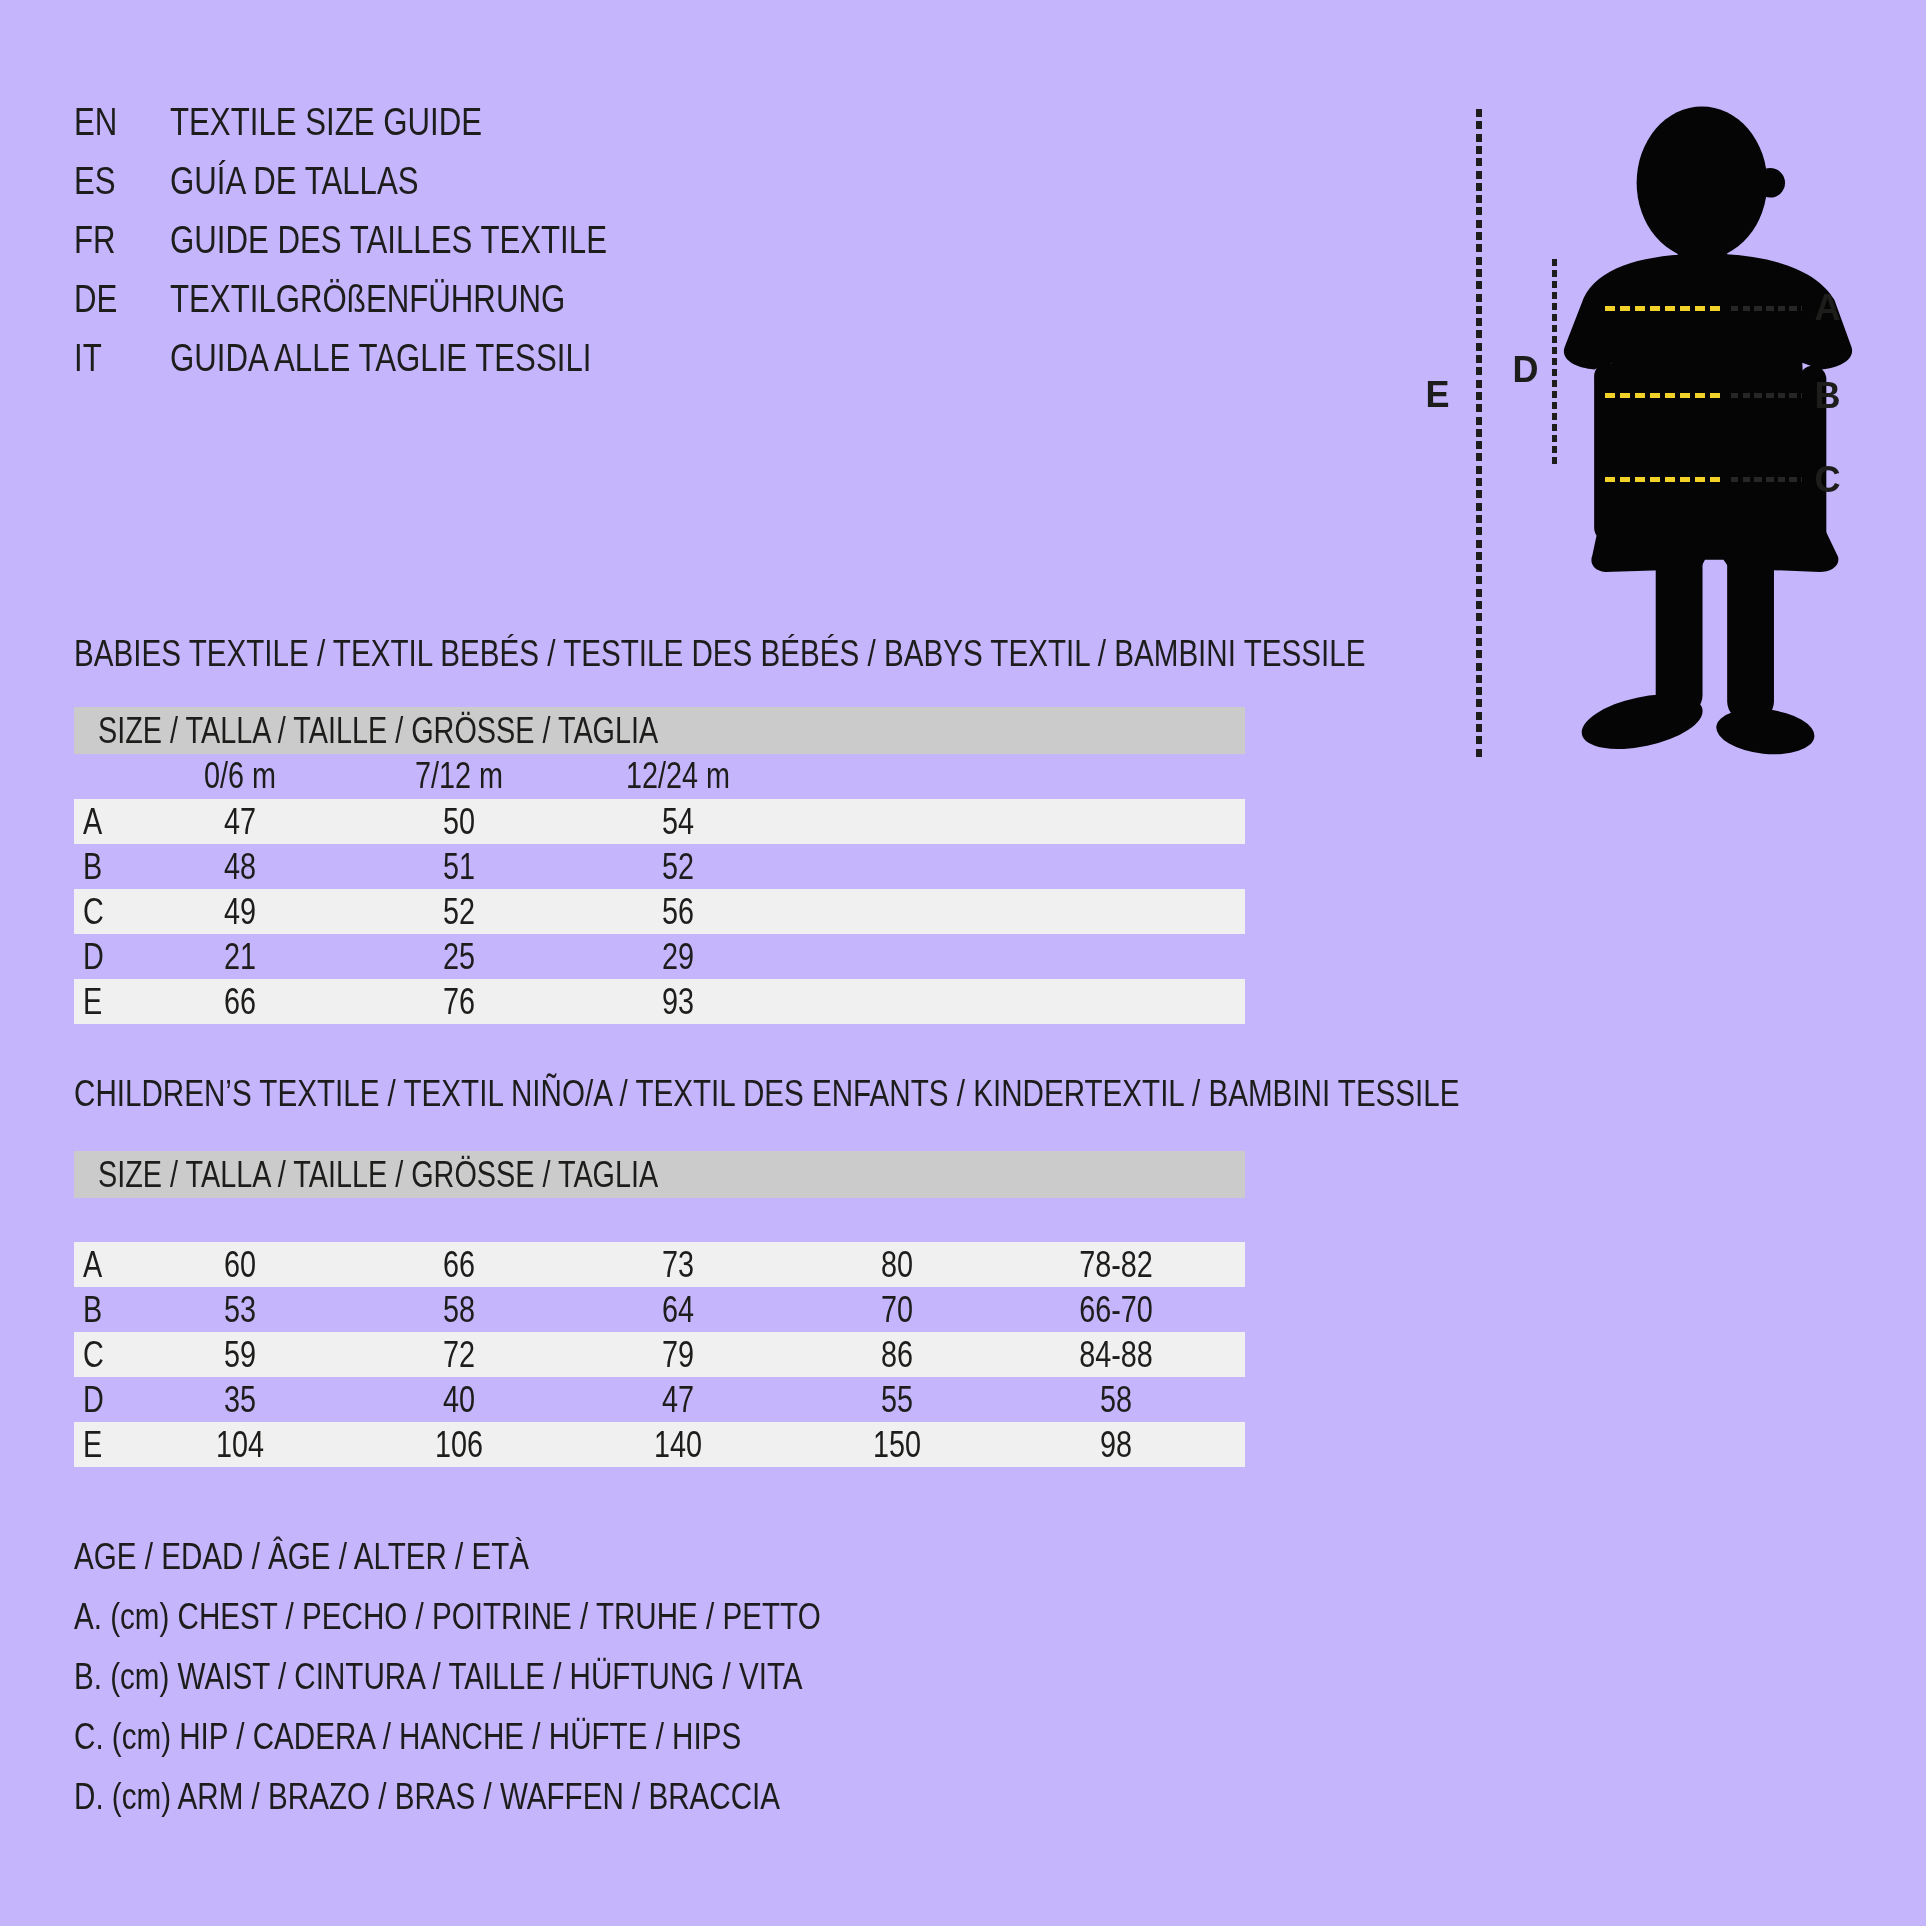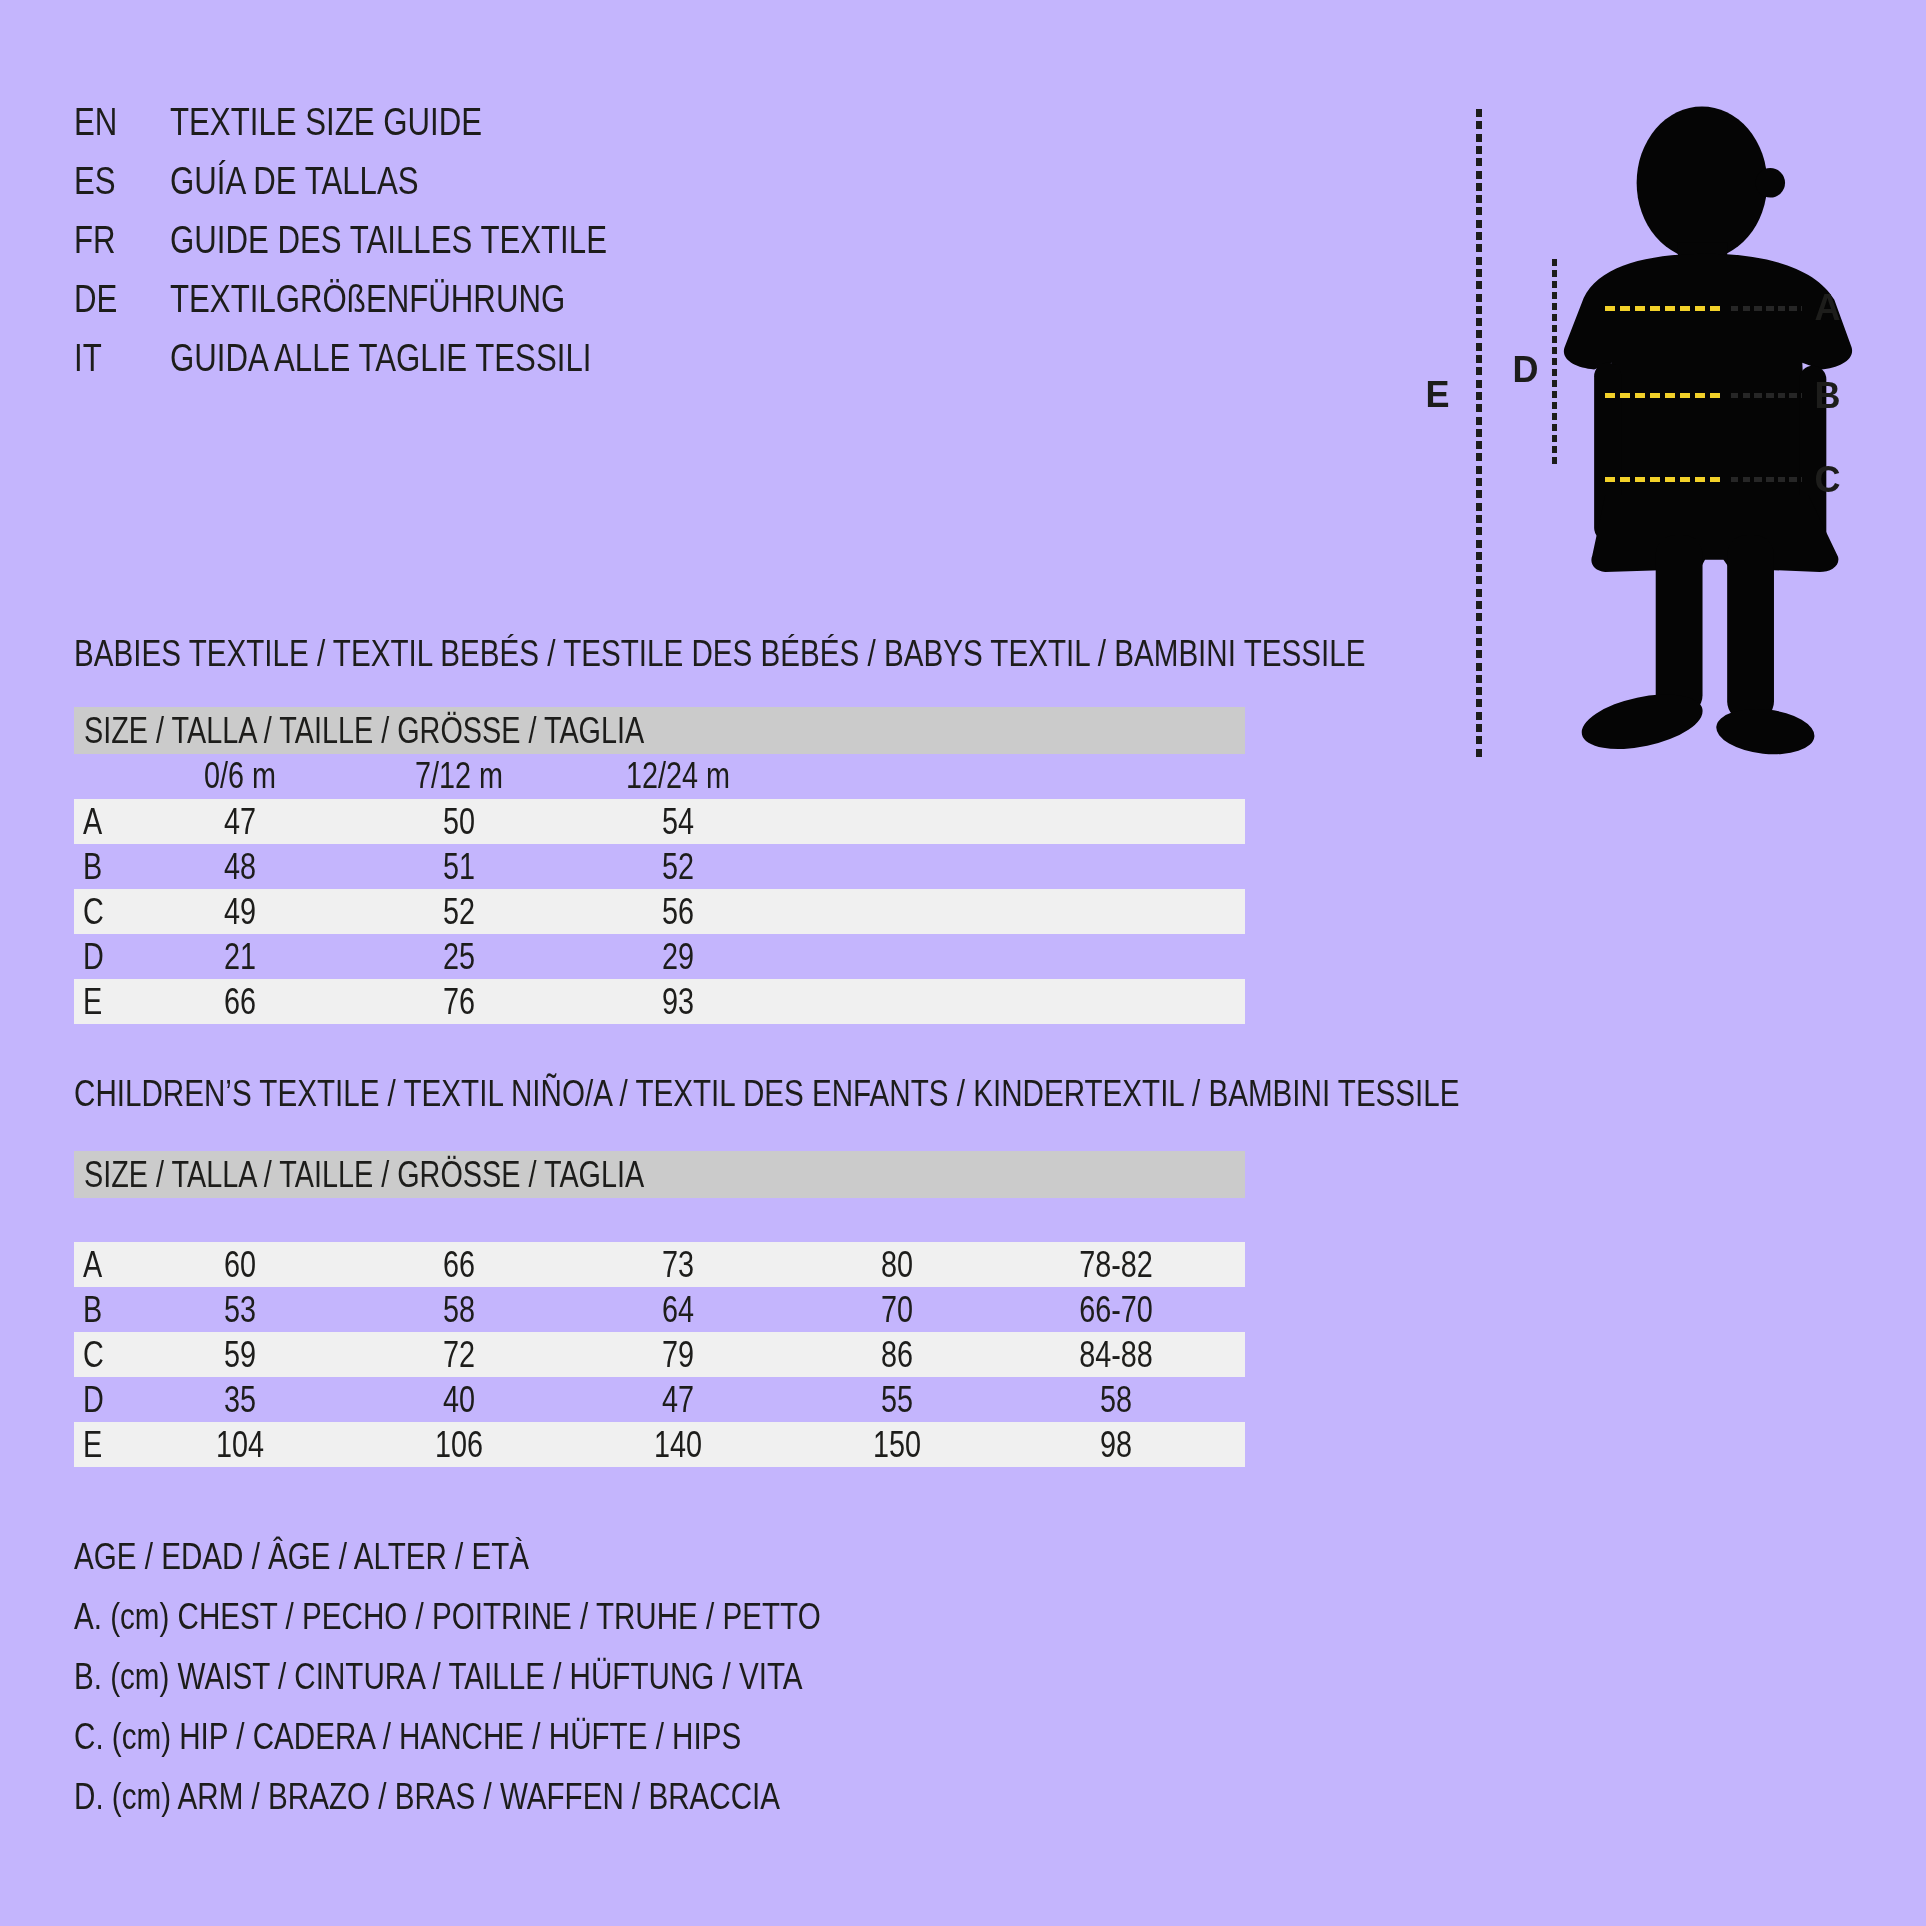--- a/index.html
+++ b/index.html
@@ -13,21 +13,21 @@
   
   .lang-block{position:absolute;left:74px;top:92px;}
   .lang-row{display:flex;align-items:center;height:59px;font-size:39px;}
   .lang-code{width:96px;}
   
   .tbl-title{position:absolute;left:74px;font-size:37px;height:39px;display:flex;}
 
   
   .size-band{position:absolute;left:74px;width:1171px;height:47px;background:#cbcbcb;
              display:flex;align-items:center;font-size:36px;}
-  .size-band .pad{padding-left:10px;text-decoration:underline;}
+  .size-band .pad{padding-left:24px;text-decoration:underline;}
 
   
   .hdr-row,.data-row{display:flex;align-items:center;}
   .hdr-row{position:absolute;left:74px;width:1171px;height:44px;font-size:36px;}
   .rows{position:absolute;left:74px;width:1171px;}
   .data-row{height:45px;font-size:36px;}
   .rows .data-row:nth-child(odd){background:#f0f0f0;}
   .cell-label{width:57px;display:flex;justify-content:flex-start;padding-left:8.6px;box-sizing:border-box;}
   .cell{width:219px;display:flex;justify-content:center;}
   .spacer{width:57px;}

